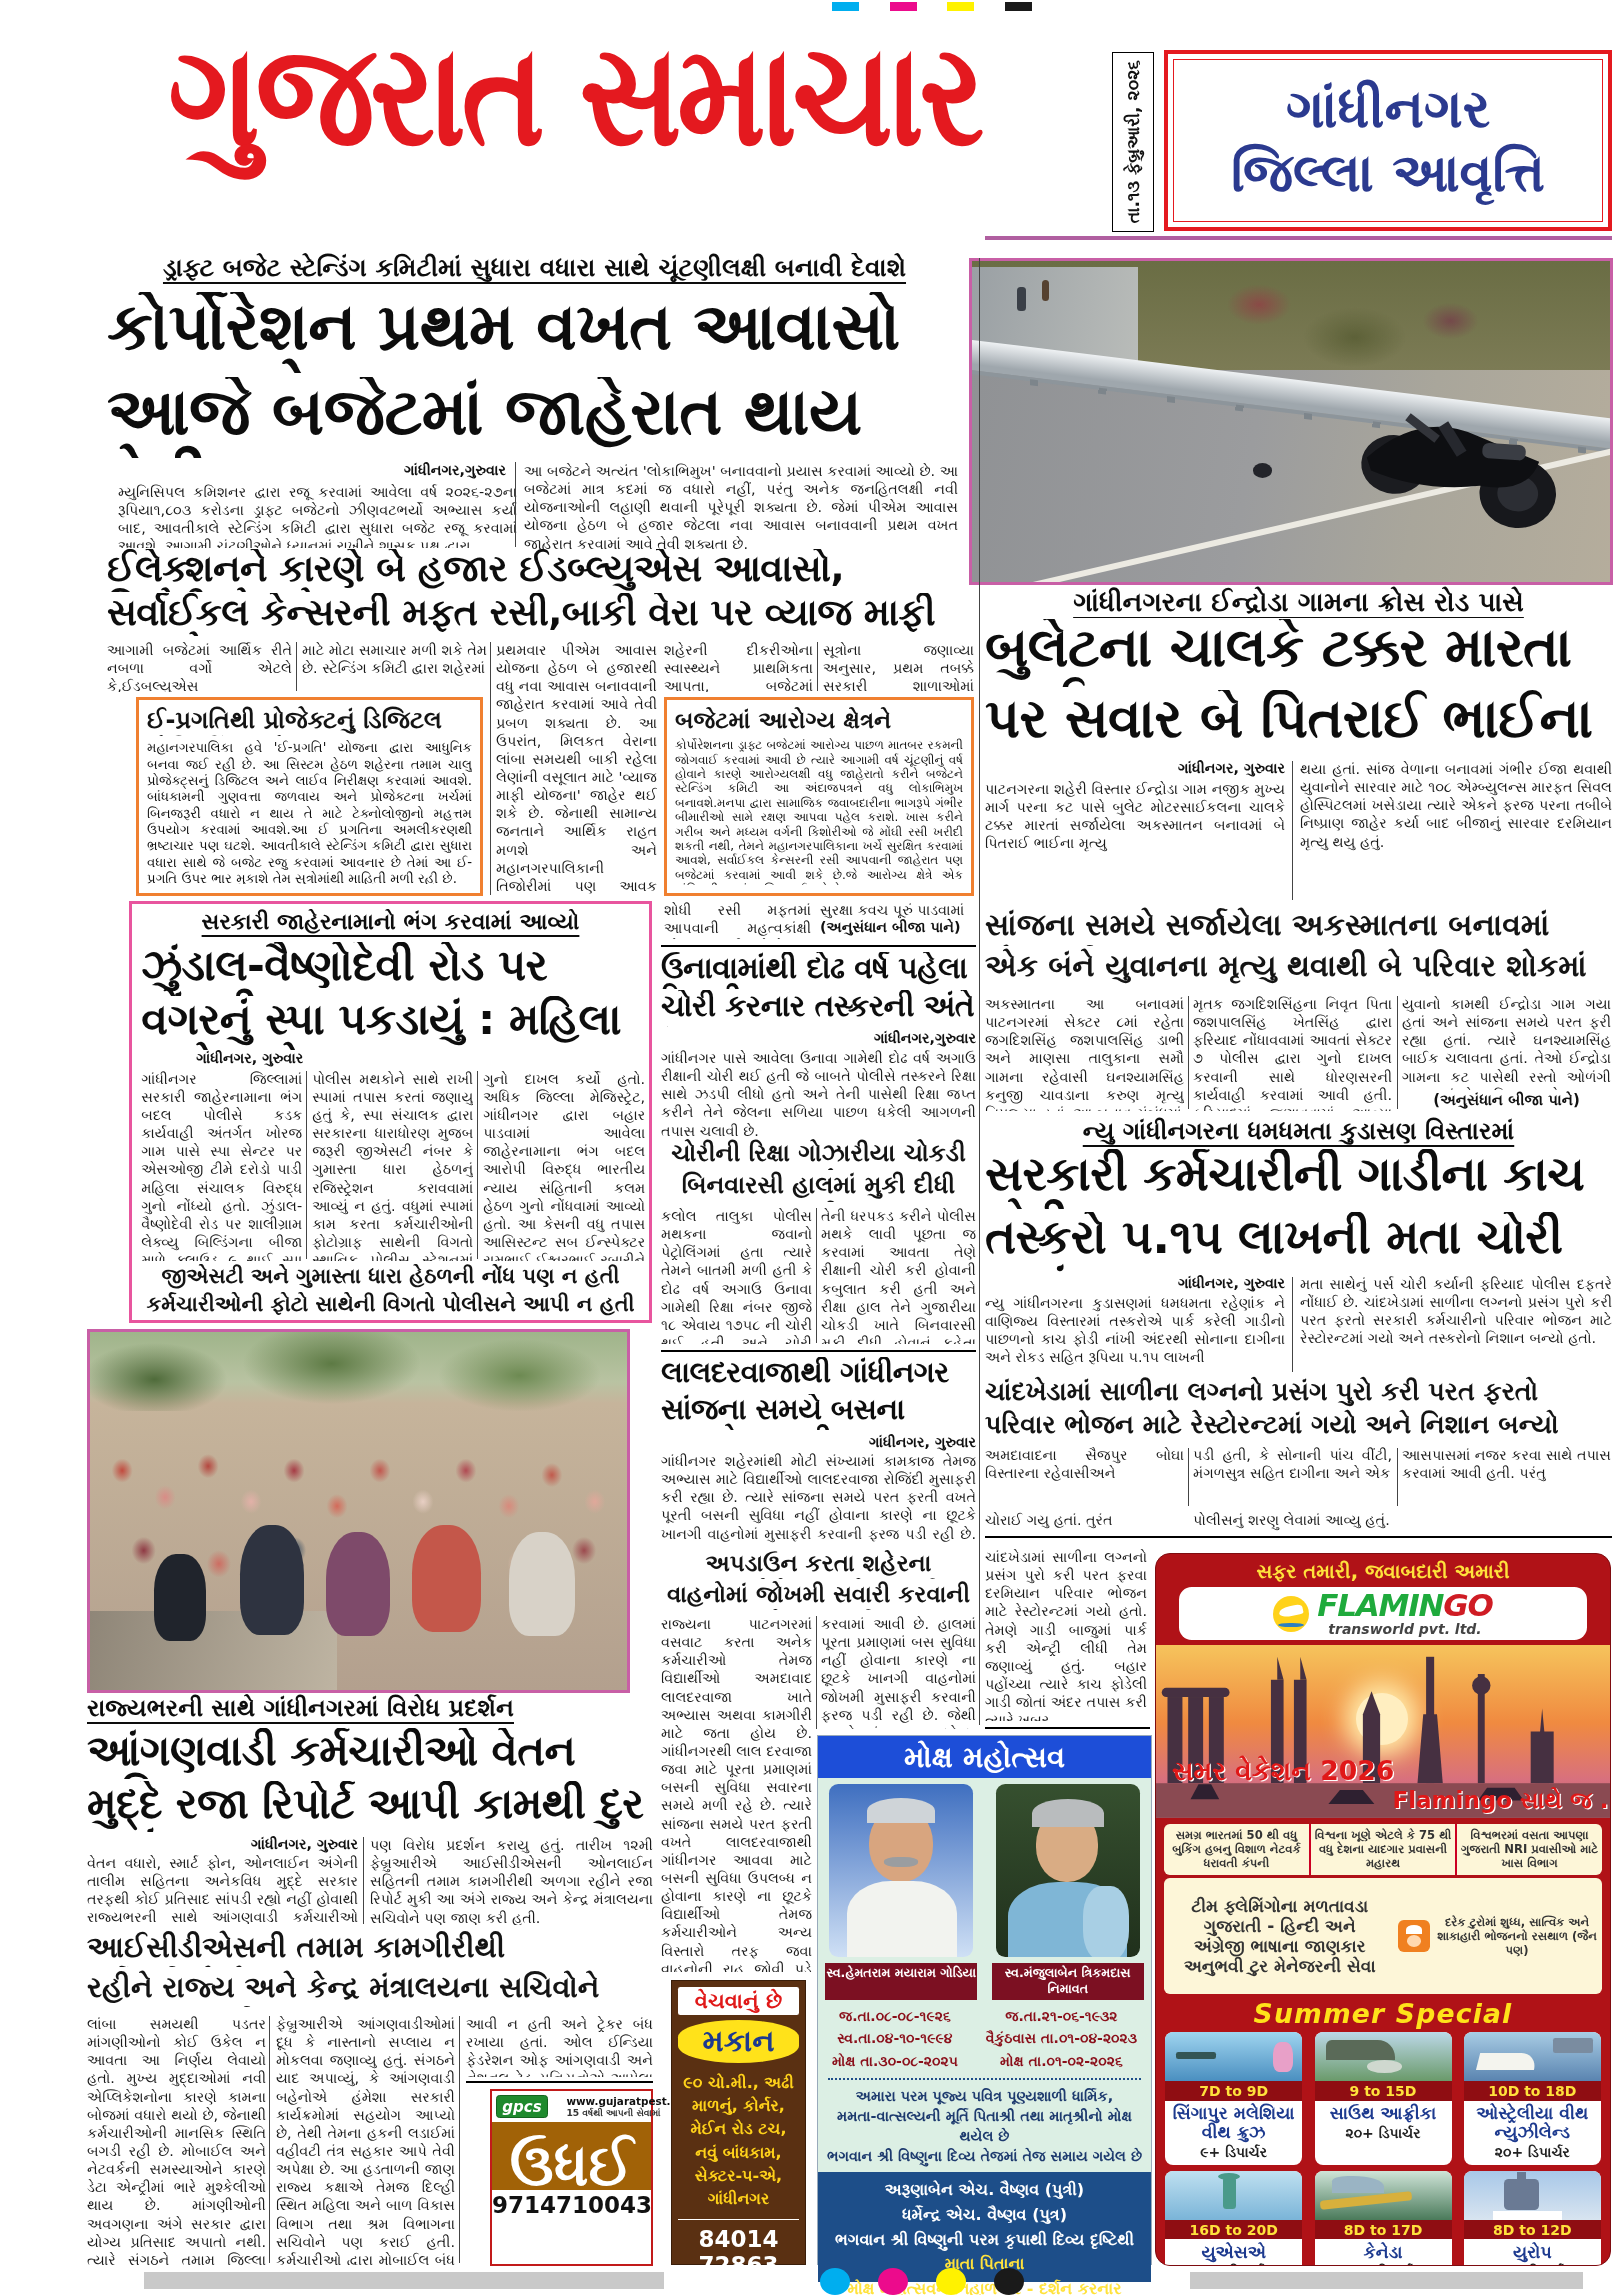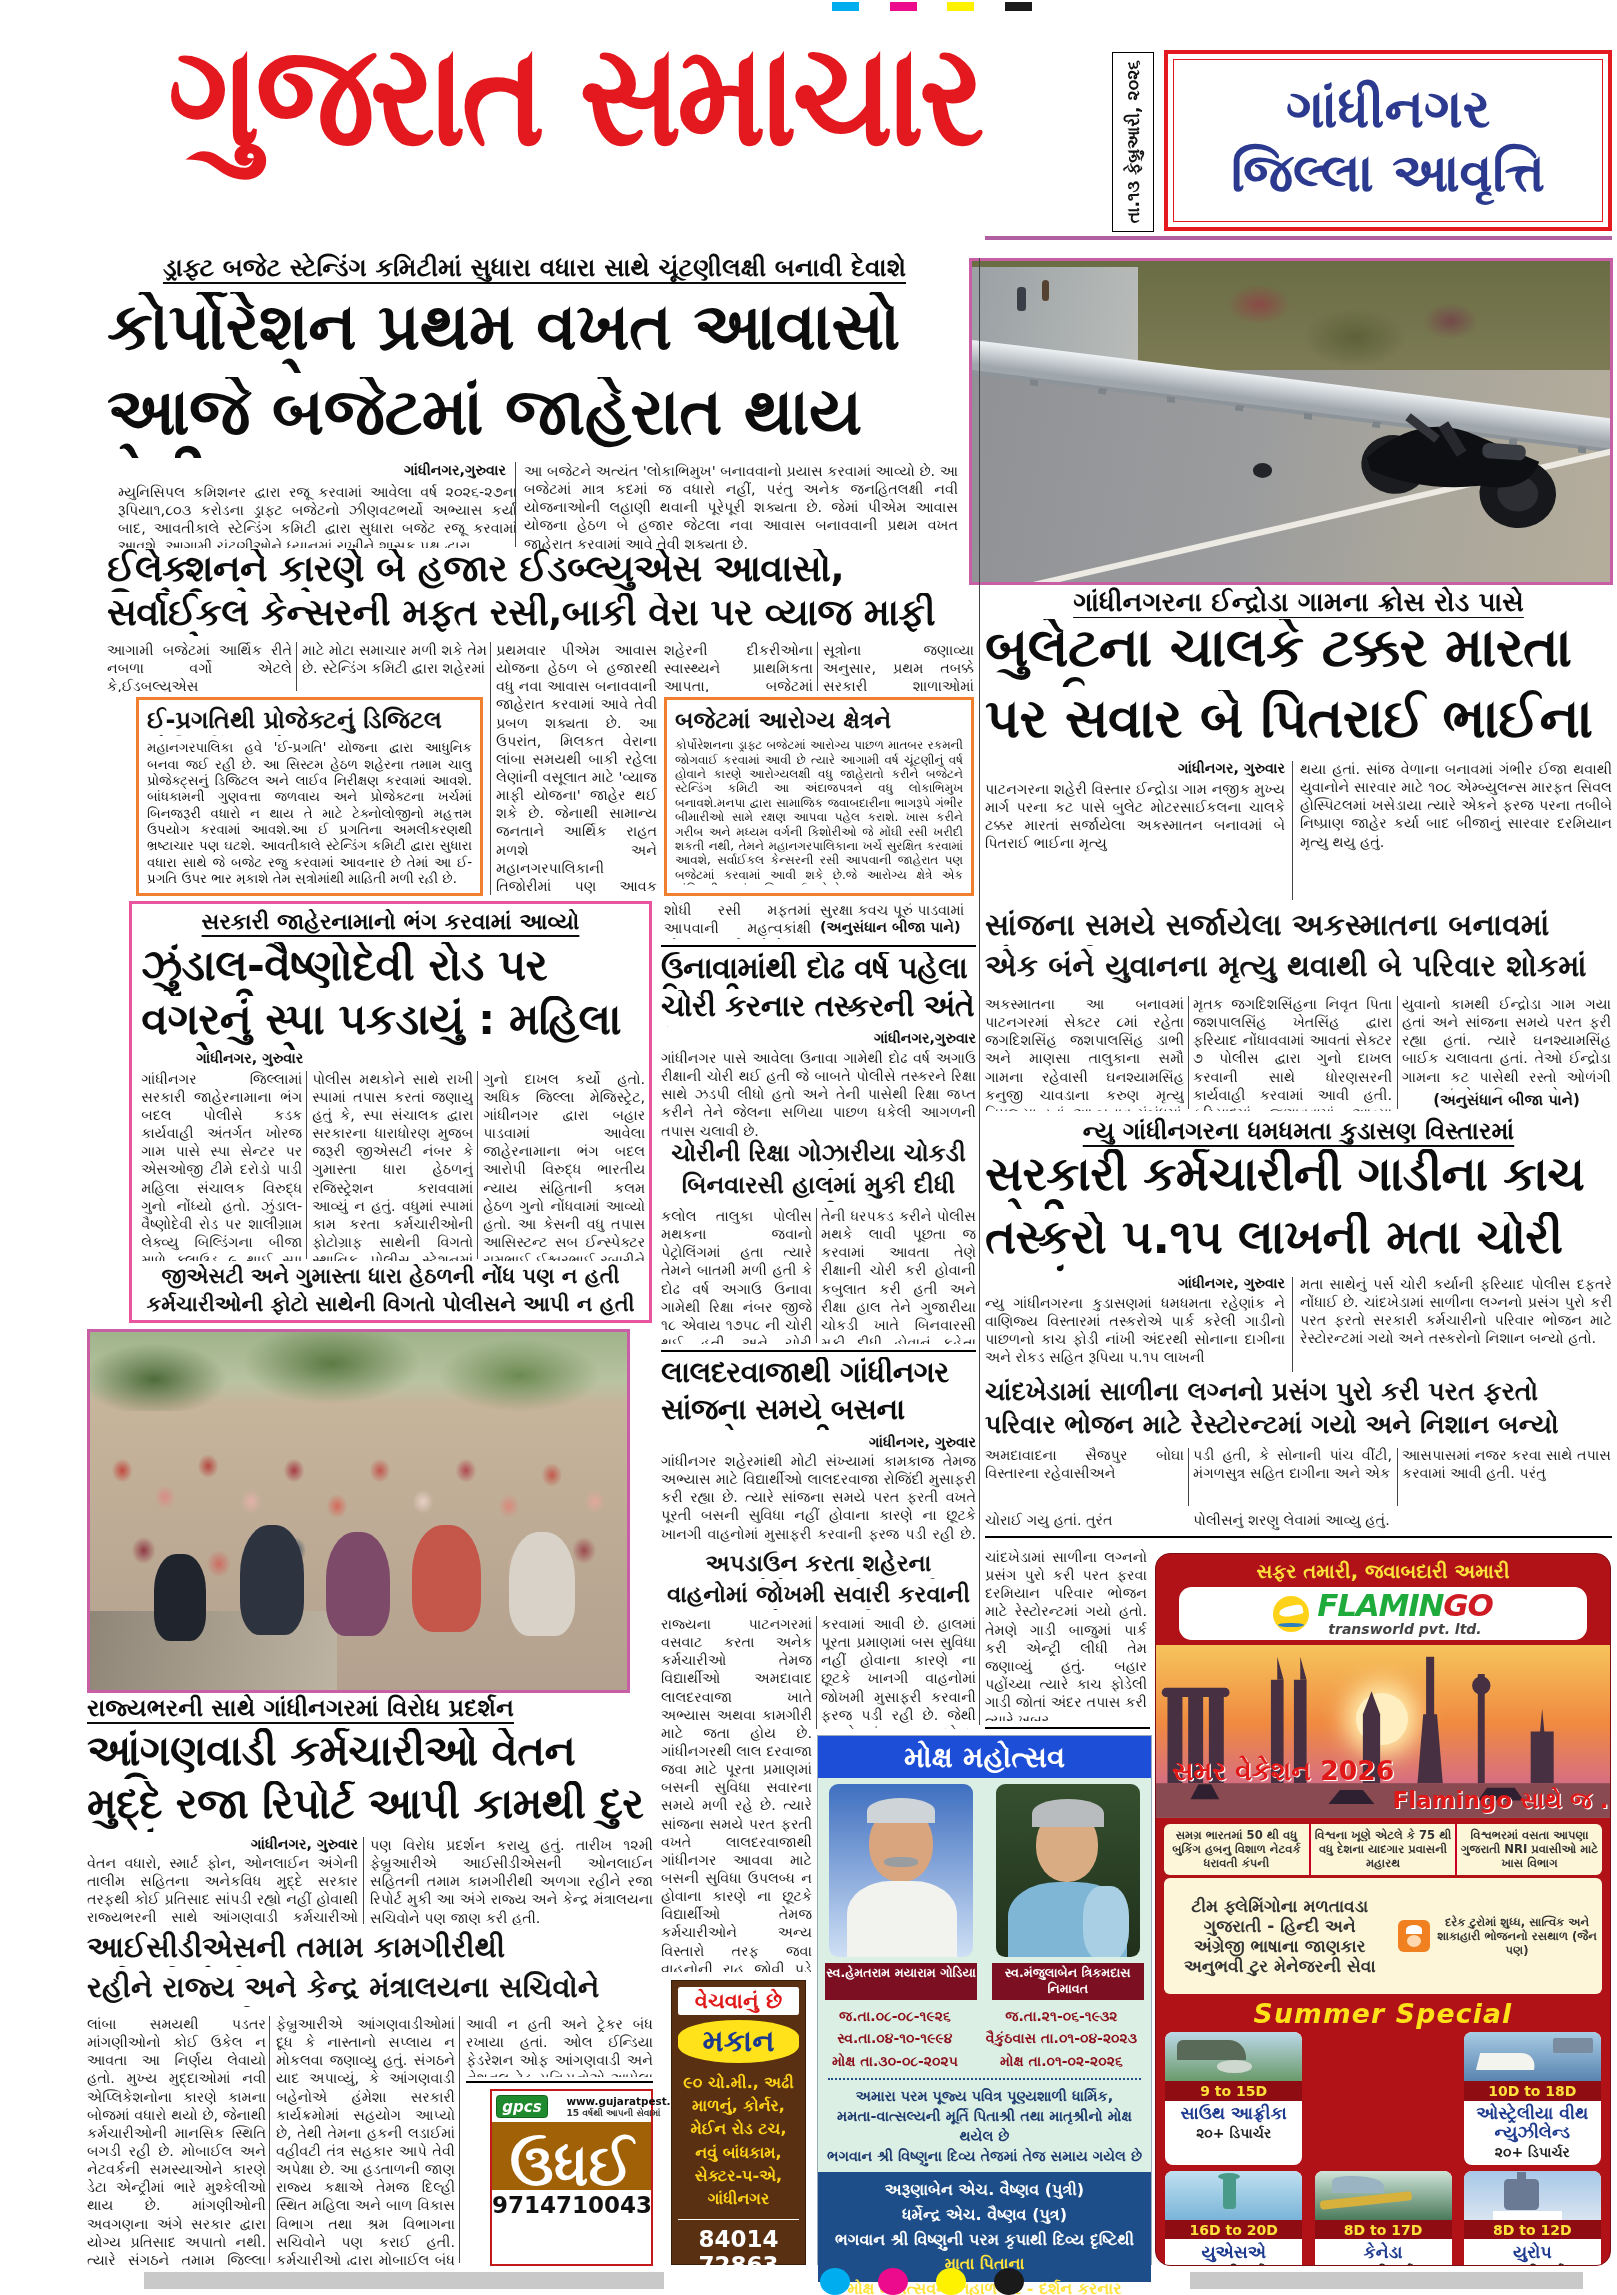--- a/index.html
+++ b/index.html
@@ -258,21 +258,21 @@
         <div style="position:absolute;left:17.3px;top:97px;width:110px;height:81px;background:#f2f3ef;border-radius:40% 40% 0 0;"></div>
       </div>
       <div style="width:144px;height:173px;border-radius:9.2px;overflow:hidden;background:linear-gradient(#36502f,#20301c);position:relative;">
         <div style="position:absolute;left:40px;top:25.4px;width:62px;height:73px;background:#d9ac84;border-radius:48%;"></div>
         <div style="position:absolute;left:36px;top:15px;width:72px;height:28px;background:#b9bcbe;border-radius:50% 50% 0 0;"></div>
         <div style="position:absolute;left:12.7px;top:98px;width:119px;height:81px;background:#7fb6d6;border-radius:42% 42% 0 0;"></div>
         <div style="position:absolute;left:87px;top:102px;width:46px;height:75px;background:#a8cfe4;border-radius:40%;"></div>
       </div>
     </div>
     <div style="display:flex;justify-content:space-around;margin-top:5.8px;">
-      <div class="maroon" style="width:150px;text-align:left;font-weight:800;font-size:12.7px;padding:2.9px 1.2px;">સ્વ.હેમતરામ મયારામ ગોડિયા</div>
+      <div class="maroon" style="width:150px;text-align:center;font-weight:800;font-size:12.7px;padding:2.9px 1.2px;">સ્વ.હેમતરામ મયારામ ગોડિયા</div>
       <div class="maroon" style="width:150px;text-align:center;font-weight:800;font-size:12.7px;padding:2.9px 1.2px;">સ્વ.મંજુલાબેન ત્રિકમદાસ નિમાવત</div>
     </div>
     <div style="display:flex;justify-content:space-around;margin-top:4.6px;color:#8a0f1a;font-weight:800;font-size:14px;line-height:1.6;text-align:center;">
       <div>
         <div>જ.તા.૦૮-૦૮-૧૯૨૬</div>
         <div>સ્વ.તા.૦૪-૧૦-૧૯૯૪</div>
         <div>મોક્ષ તા.૩૦-૦૮-૨૦૨૫</div>
       </div>
       <div>
         <div>જ.તા.૨૧-૦૬-૧૯૩૨</div>
@@ -352,20 +352,29 @@
       <div style="flex:1.2;padding:18px;font-weight:700;font-size:17px;color:#333;">ટીમ ફ્લેમિંગોના મળતાવડા ગુજરાતી - હિન્દી અને અંગ્રેજી ભાષાના જાણકાર અનુભવી ટુર મેનેજરની સેવા</div>
       <div style="width:32px;height:32px;background:#f08020;border-radius:5.8px;margin:2.3px;position:relative;">
         <div style="position:absolute;left:8px;top:4.6px;width:16px;height:9.2px;background:#fff;border-radius:50% 50% 0 0;"></div>
         <div style="position:absolute;left:9.2px;top:15px;width:14px;height:11.6px;background:#ffd8b0;border-radius:50%;"></div>
       </div>
       <div style="flex:1;padding:3.5px;font-weight:700;font-size:11.6px;color:#333;">દરેક ટુરોમાં શુધ્ધ, સાત્વિક અને શાકાહારી ભોજનનો રસથાળ (જૈન પણ)</div>
     </div>
     <div style="text-align:center;color:#ffe21a;font-weight:800;font-style:italic;font-size:26.6px;margin-top:3.5px;letter-spacing:1.2px;">Summer Special</div>
     <div style="display:flex;justify-content:space-between;padding:3.5px 9.2px 0;">
       <div class="card" style="width:137px;">
+        <div style="height:49px;background:linear-gradient(#9fd4ef,#4a8fc0);position:relative;">
+            <div style="position:absolute;right:9.2px;top:9.2px;width:19.6px;height:30px;background:#e8a0c8;border-radius:40% 40% 30% 30%;"></div>
+            <div style="position:absolute;left:10.4px;top:19.6px;width:40px;height:7px;background:#355;border-radius:2.3px;"></div>
+          </div>
+        <div class="cardband">7D to 9D</div>
+        <div class="cardname">સિંગાપુર મલેશિયા વીથ ક્રુઝ</div>
+        <div class="carddep">૯+ ડિપાર્ચર</div>
+      </div>
+      <div class="card" style="width:137px;">
         <div style="height:49px;background:linear-gradient(#bcd8e8,#6a9a6a);position:relative;">
             <div style="position:absolute;left:11.6px;top:8px;width:69px;height:19.6px;background:#5a6a58;border-radius:5.8px 17.3px 0 0;"></div>
             <div style="position:absolute;left:52px;top:28px;width:35px;height:12.7px;background:#cfd8cf;border-radius:50%;"></div>
           </div>
         <div class="cardband">9 to 15D</div>
         <div class="cardname">સાઉથ આફ્રીકા</div>
         <div class="carddep">૨૦+ ડિપાર્ચર</div>
       </div>
       <div class="card" style="width:137px;">
         <div style="height:49px;background:linear-gradient(#a8cce4,#5a84b0);position:relative;">

